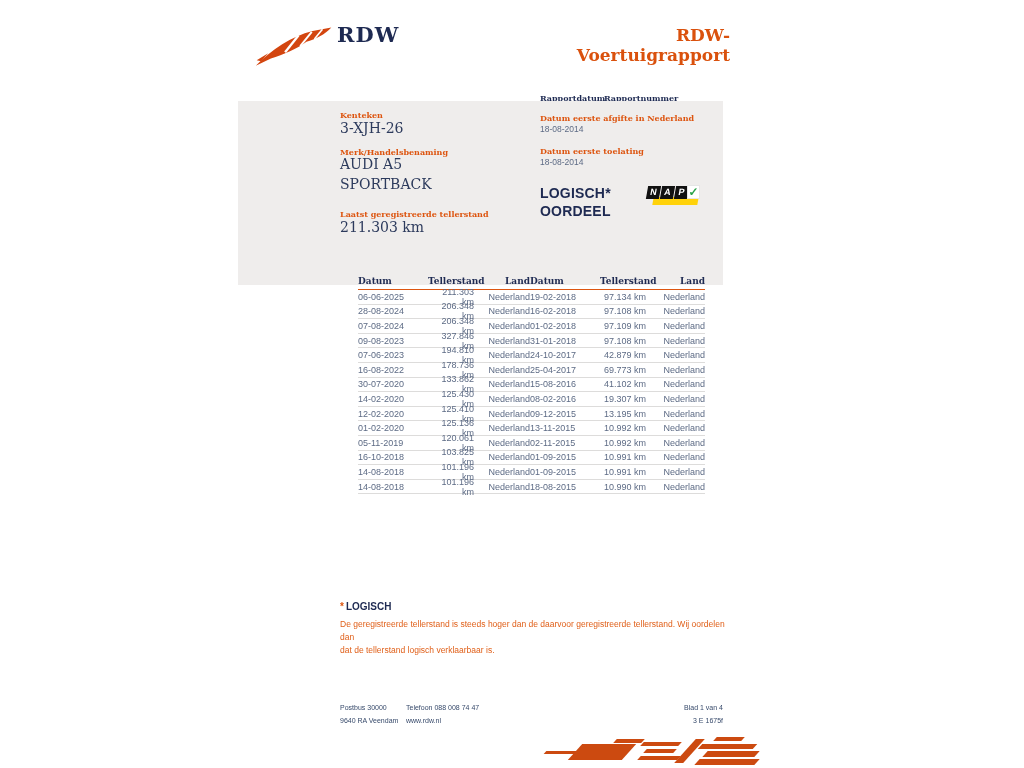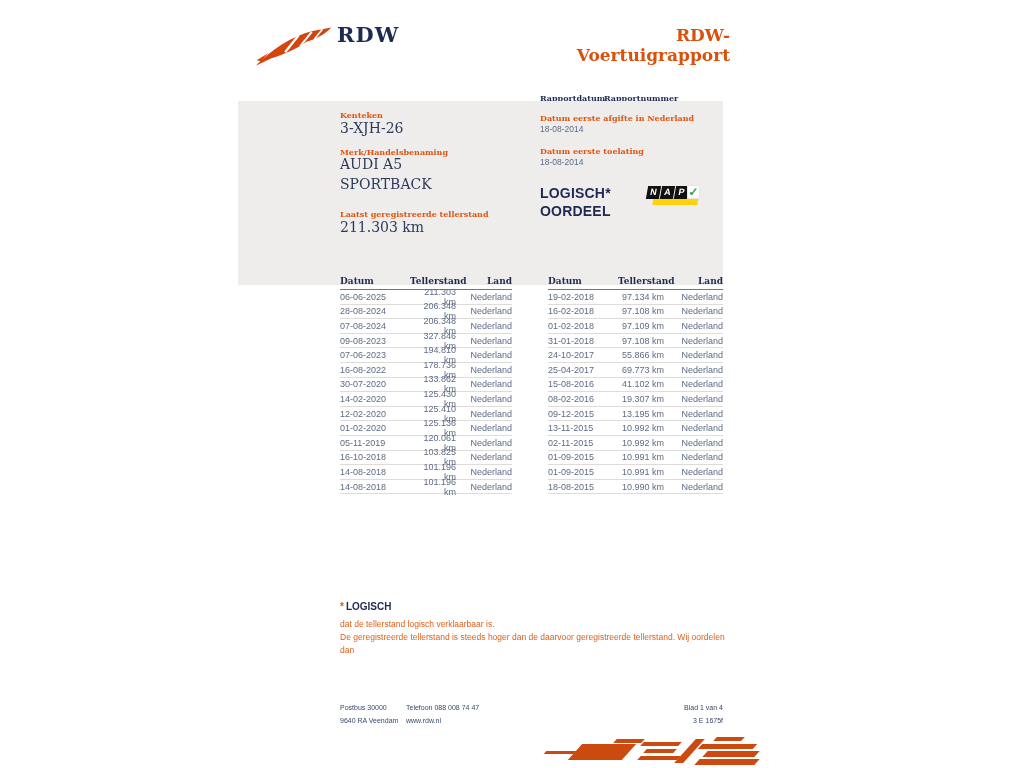--- a/index.html
+++ b/index.html
@@ -34,21 +34,21 @@
   .nap-letter { position:absolute; top:1px; width:13px; height:13px; background:#111111; transform:skewX(-10deg);
                 color:#ffffff; font-size:9px; font-weight:bold; text-align:center; line-height:13px; }
   .nap-n { left:1px; } .nap-a { left:15px; } .nap-p { left:29px; }
   .nap-check { position:absolute; left:41px; top:0px; width:13px; height:14px; background:#ffffff;
                border:1px solid #e6e6e6; color:#2ba24a; font-size:12px; font-weight:bold;
                text-align:center; line-height:13px; }
 
   
   .tables-wrap { position:absolute; left:340px; top:276px; width:383px; }
   .section-title { font-family:"DejaVu Serif", serif; font-size:9px; font-weight:700; color:#dd5510; margin-bottom:5px; }
-  .tables { display:flex; justify-content:space-between; }
+  .tables { display:flex; justify-content:center; }
   .ttable { width:172px; }
   .ttable.right { width:175px; }
   .thead { display:flex; height:14px; border-bottom:1.5px solid #dd5510; }
   .thead span { font-family:"DejaVu Serif", serif; font-size:9px; font-weight:700; color:#1e2a52; }
   .trow { display:flex; height:14.6px; align-items:center; border-bottom:1px solid #dddcdb; }
   .tcell { font-size:9px; color:#5d6b85; }
   .c-datum  { width:70px; text-align:left; }
   .c-teller { width:46px; text-align:right; }
   .c-land   { flex:1; text-align:right; }
 
@@ -240,21 +240,21 @@
             <span class="tcell c-teller">97.109 km</span>
             <span class="tcell c-land">Nederland</span>
           </div>
           <div class="trow">
             <span class="tcell c-datum">31-01-2018</span>
             <span class="tcell c-teller">97.108 km</span>
             <span class="tcell c-land">Nederland</span>
           </div>
           <div class="trow">
             <span class="tcell c-datum">24-10-2017</span>
-            <span class="tcell c-teller">55.866 km</span>
+            <span class="tcell c-teller">42.879 km</span>
             <span class="tcell c-land">Nederland</span>
           </div>
           <div class="trow">
             <span class="tcell c-datum">25-04-2017</span>
             <span class="tcell c-teller">69.773 km</span>
             <span class="tcell c-land">Nederland</span>
           </div>
           <div class="trow">
             <span class="tcell c-datum">15-08-2016</span>
             <span class="tcell c-teller">41.102 km</span>
@@ -296,22 +296,22 @@
             <span class="tcell c-land">Nederland</span>
           </div>
         </div>
     </div>
   </div>
 </div>
 
 <div class="footnote">
   <div class="fn-title"><span class="fn-star">*</span><span>LOGISCH</span></div>
   <div class="fn-text">
+    <div>De geregistreerde tellerstand is steeds hoger dan de daarvoor geregistreerde tellerstand. Wij oordelen dan</div>
     <div>dat de tellerstand logisch verklaarbaar is.</div>
-    <div>De geregistreerde tellerstand is steeds hoger dan de daarvoor geregistreerde tellerstand. Wij oordelen dan</div>
   </div>
 </div>
 
 <div class="footer">
   <div class="ft-col1">
     <div>Postbus 30000</div>
     <div>9640 RA Veendam</div>
   </div>
   <div class="ft-col2">
     <div>Telefoon 088 008 74 47</div>

